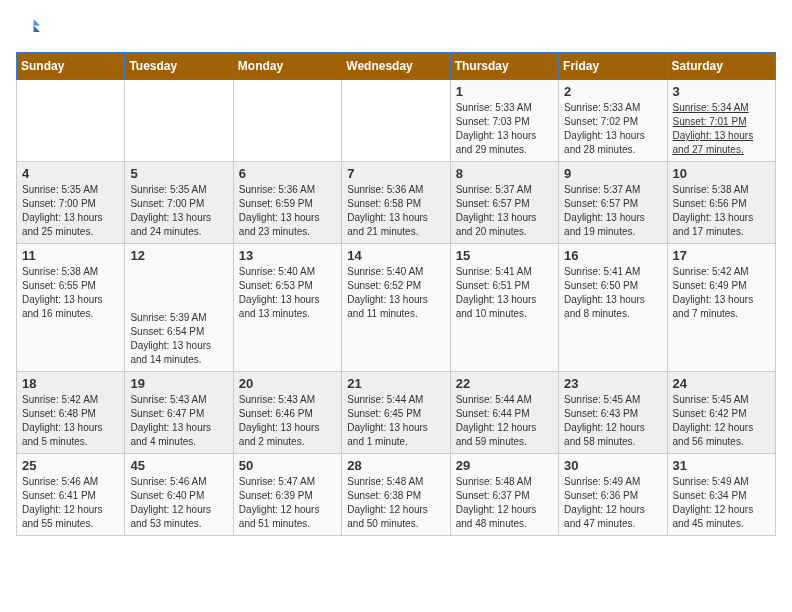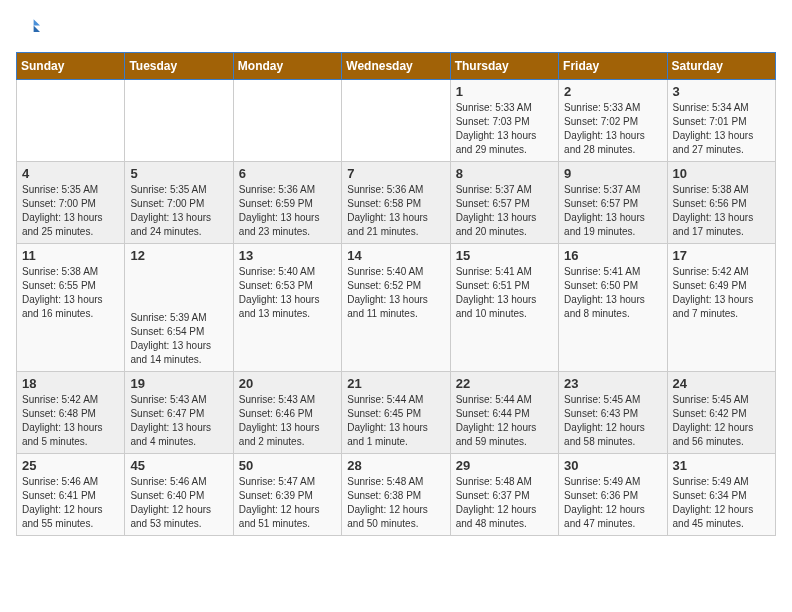--- a/index.html
+++ b/index.html
@@ -139,21 +139,21 @@
         </td>
         <td>
           <span class="day-number">2</span>
           <div class="day-content" style="white-space: pre-line;">Sunrise: 5:33 AM
 Sunset: 7:02 PM
 Daylight: 13 hours
 and 28 minutes.</div>
         </td>
         <td>
           <span class="day-number">3</span>
-          <div class="day-content" style="white-space: pre-line;">Sunrise: 5:34 AM
+          <div class="day-content" style="white-space: pre-line; text-decoration: underline;">Sunrise: 5:34 AM
 Sunset: 7:01 PM
 Daylight: 13 hours
 and 27 minutes.</div>
         </td>
       </tr>
       <tr>
         <td>
           <span class="day-number">4</span>
           <div class="day-content" style="white-space: pre-line;">Sunrise: 5:35 AM
 Sunset: 7:00 PM

